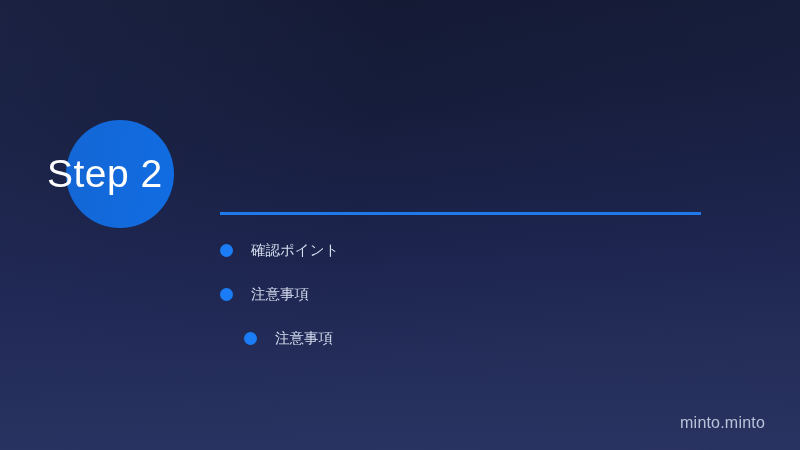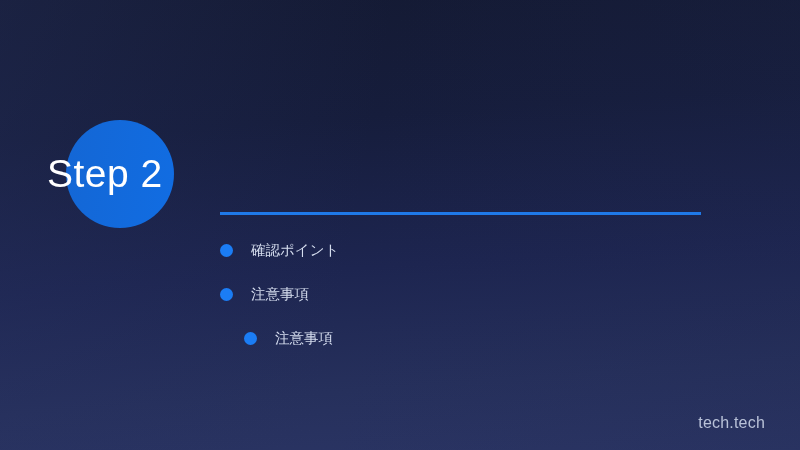--- a/index.html
+++ b/index.html
@@ -140,15 +140,15 @@
       <span class="bullet-text">注意事項</span>
     </div>
 
     <div class="bullet-row">
       <span class="bullet-dot"></span>
       <span class="bullet-text">注意事項</span>
     </div>
 
   </div>
 
-  <div class="watermark">tech.tech</div>
+  <div class="watermark">minto.minto</div>
 
 </div>
 
 </body></html>

